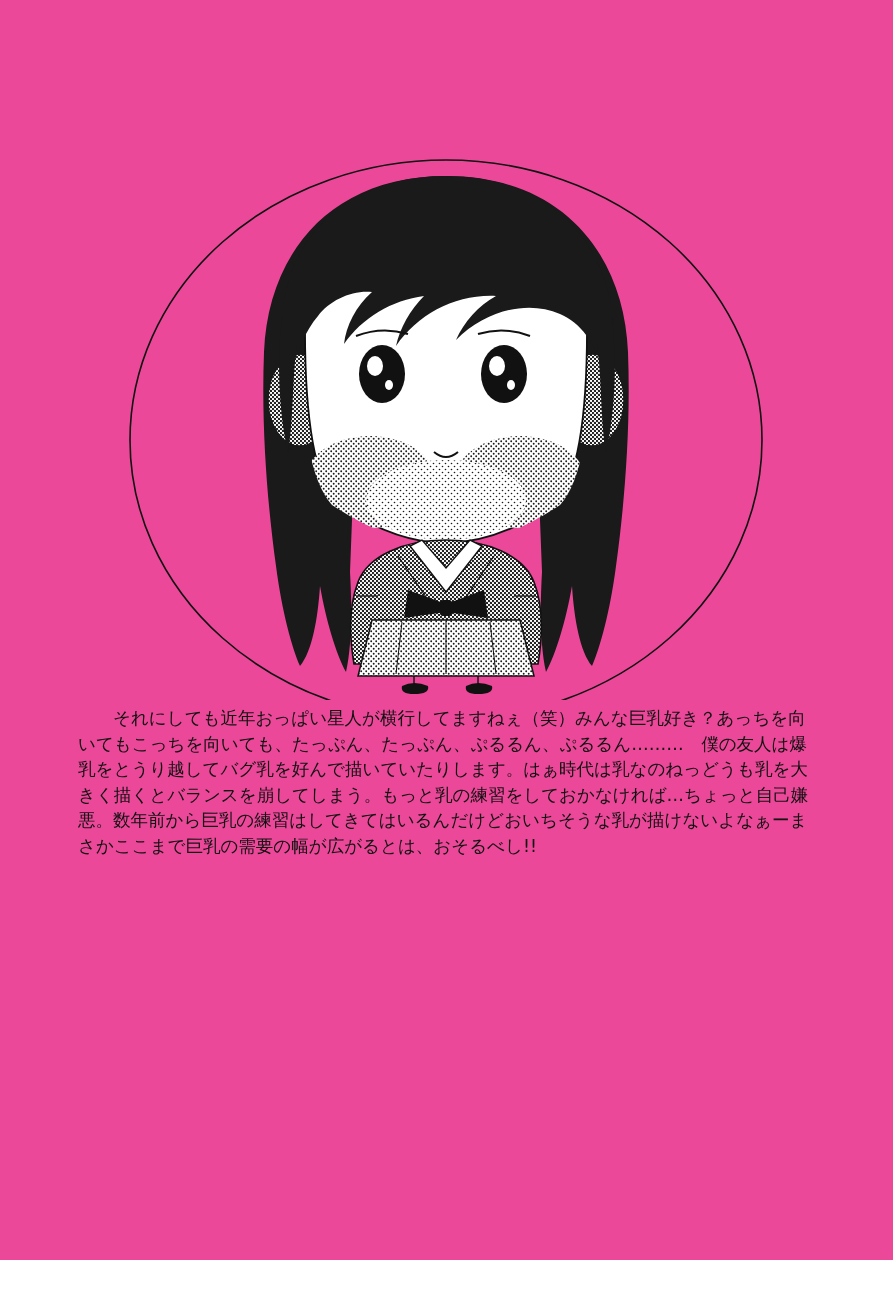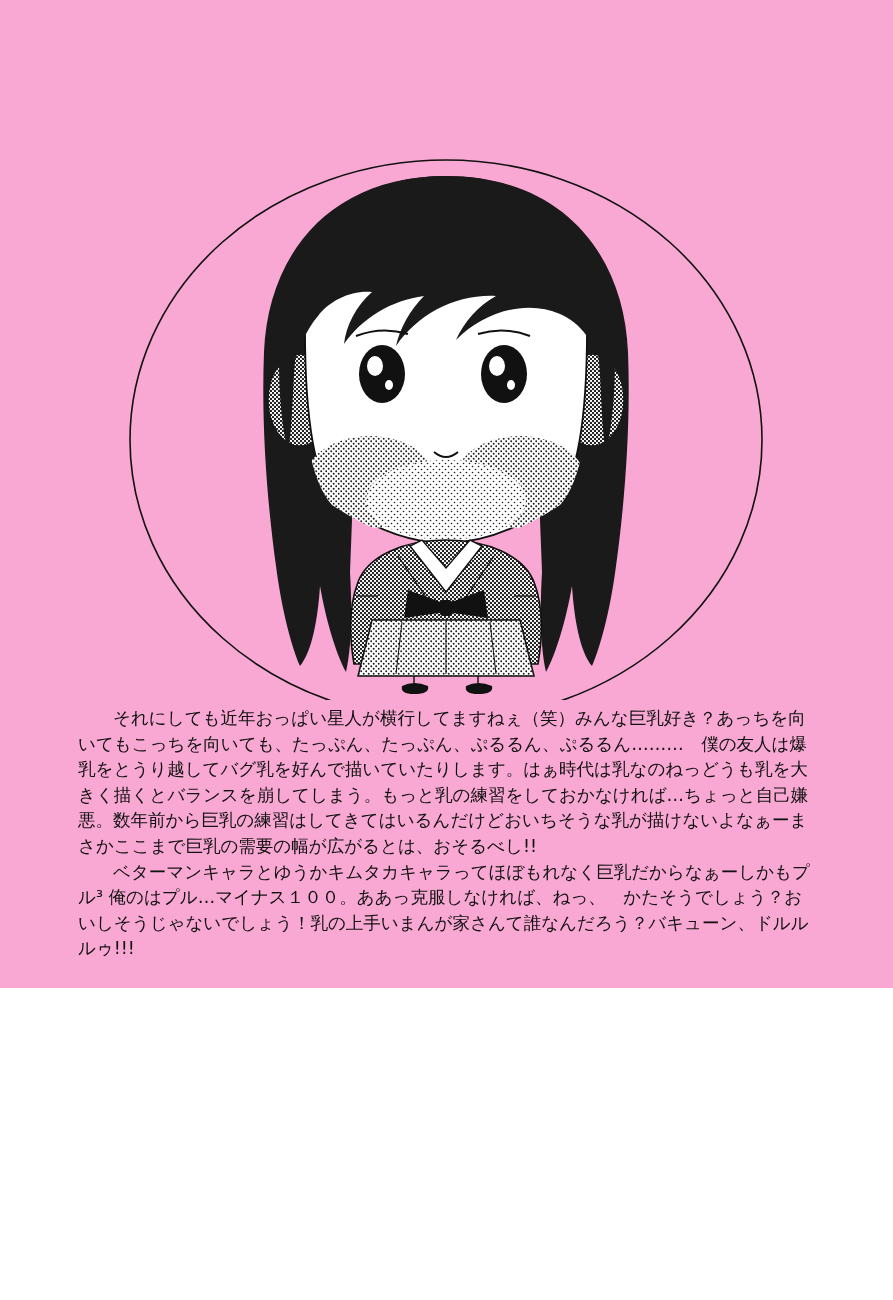--- a/index.html
+++ b/index.html
@@ -12,22 +12,22 @@
     height: 1300px;
     position: relative;
     font-family: "DejaVu Sans", "Liberation Sans", sans-serif;
     overflow: hidden;
   }
 
   #page {
     position: absolute;
     top: 0; left: 0;
     width: 893px;
-    height: 988px;
-    background: #f9a8d4;
+    height: 1260px;
+    background: #ec4899;
   }
 
   
   #illustration {
     position: absolute;
     left: 0;
     top: 0;
     width: 893px;
     height: 700px;
   }
@@ -190,16 +190,15 @@
         <path d="M414 676 L414 686" stroke="#111111" stroke-width="1.4" fill="none"></path>
         <path d="M478 676 L478 686" stroke="#111111" stroke-width="1.4" fill="none"></path>
         <path d="M402 686 Q414 680 428 686 Q430 694 414 694 Q400 694 402 686 Z" fill="#111111"></path>
         <path d="M466 686 Q478 680 492 686 Q494 694 478 694 Q464 694 466 686 Z" fill="#111111"></path>
       </g>
     </svg>
   </div>
 
   <div id="body-text">
     <p>それにしても近年おっぱい星人が横行してますねぇ（笑）みんな巨乳好き？あっちを向いてもこっちを向いても、たっぷん、たっぷん、ぷるるん、ぷるるん………　僕の友人は爆乳をとうり越してバグ乳を好んで描いていたりします。はぁ時代は乳なのねっどうも乳を大きく描くとバランスを崩してしまう。もっと乳の練習をしておかなければ…ちょっと自己嫌悪。数年前から巨乳の練習はしてきてはいるんだけどおいちそうな乳が描けないよなぁーまさかここまで巨乳の需要の幅が広がるとは、おそるべし!!</p>
-    <p>ベターマンキャラとゆうかキムタカキャラってほぼもれなく巨乳だからなぁーしかもプル³ 俺のはプル…マイナス１００。ああっ克服しなければ、ねっ、　かたそうでしょう？おいしそうじゃないでしょう！乳の上手いまんが家さんて誰なんだろう？バキューン、ドルルルゥ!!!</p>
   </div>
 
 </div>
 
 </body></html>

